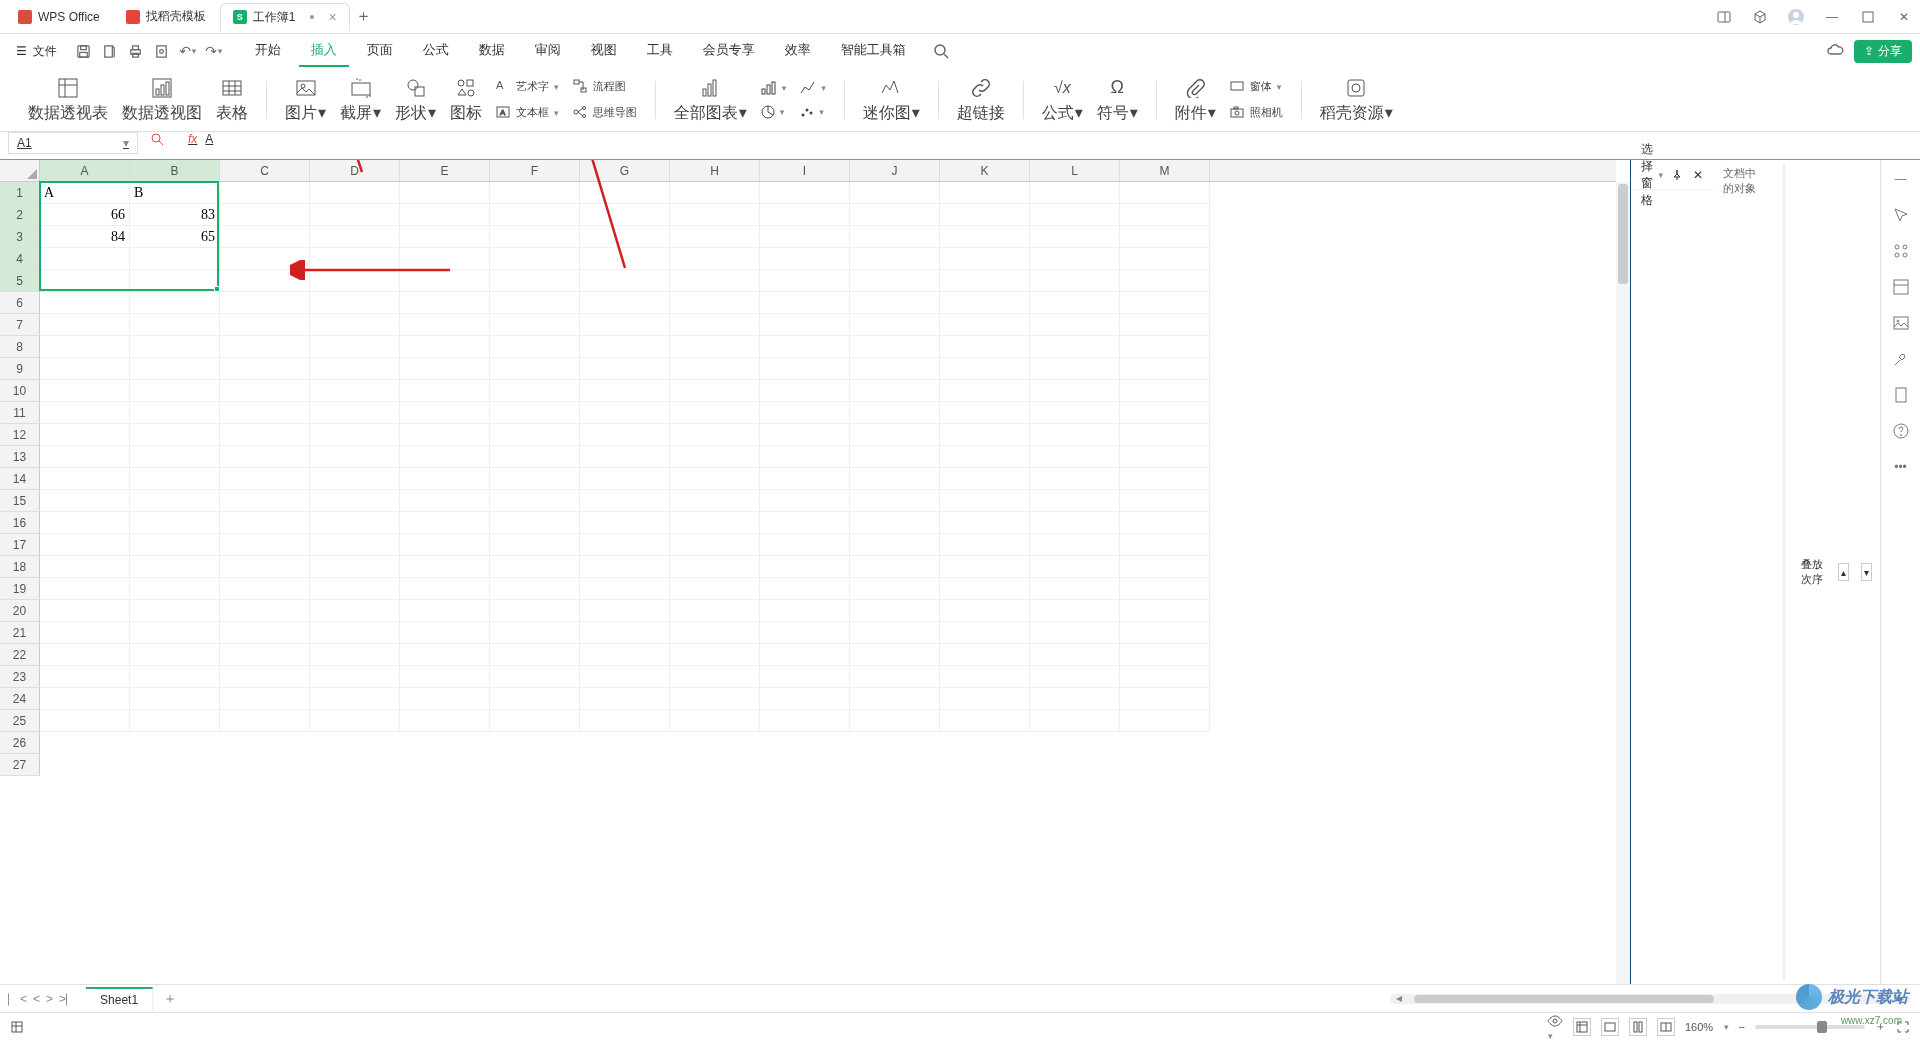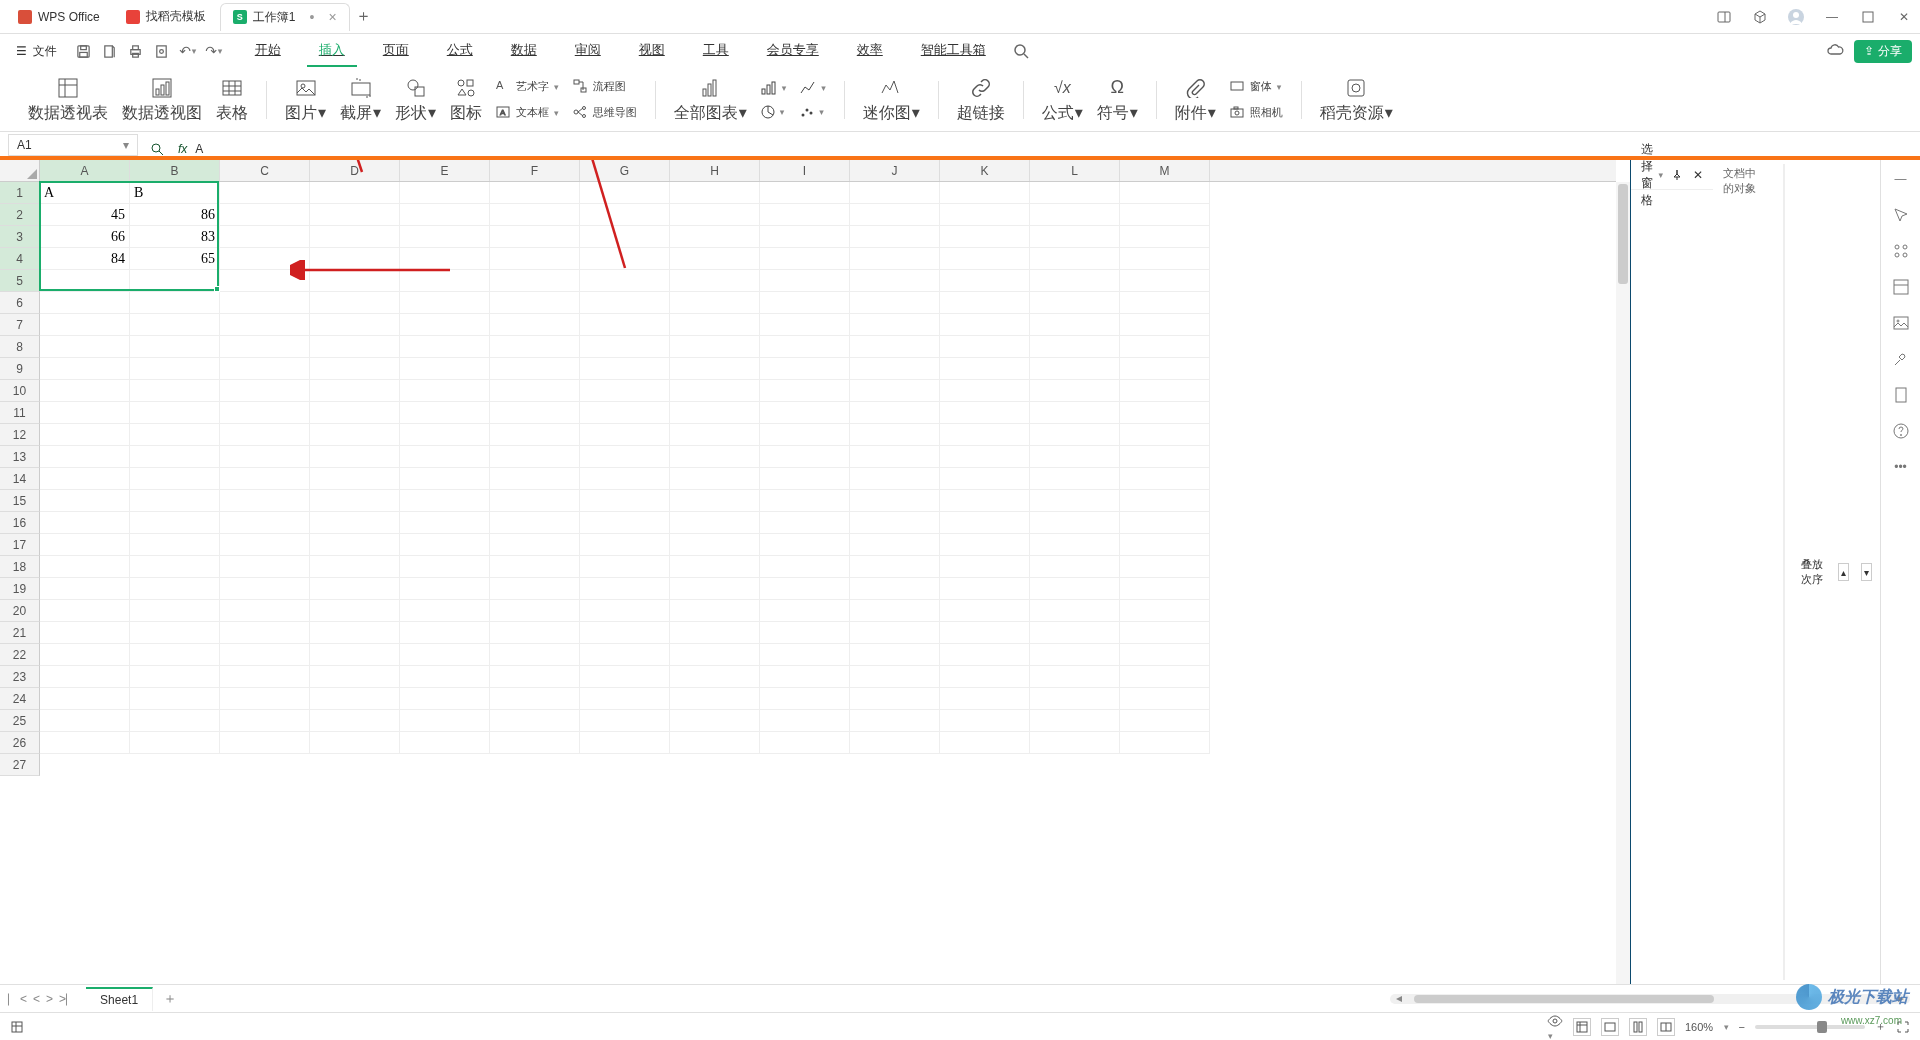--- a/index.html
+++ b/index.html
@@ -16,43 +16,43 @@
 .tab-close { color: #999; margin-left: 8px; font-size: 14px; }
 .tab-add { width: 24px; text-align: center; font-size: 16px; color: #666; cursor: pointer; }
 .window-controls { margin-left: auto; display: flex; align-items: center; gap: 16px; color: #666; }
 .win-ctrl { width: 20px; height: 20px; display: flex; align-items: center; justify-content: center; cursor: pointer; }
 
 
 .menu-bar { height: 34px; display: flex; align-items: center; padding: 0 8px; background: #fff; gap: 2px; }
 .menu-file { display: flex; align-items: center; gap: 6px; padding: 4px 8px; cursor: pointer; }
 .menu-icons { display: flex; gap: 8px; margin-left: 8px; align-items: center; }
 .mi { width: 18px; height: 18px; display: flex; align-items: center; justify-content: center; color: #666; cursor: pointer; font-size: 14px; }
-.menu-tabs { display: flex; margin-left: 18px; gap: 14px; text-decoration: underline; }
+.menu-tabs { display: flex; margin-left: 18px; gap: 6px; }
 .menu-tab { padding: 6px 12px; cursor: pointer; font-size: 13px; }
 .menu-tab.active { color: #1aad6b; border-bottom: 2px solid #1aad6b; }
 .menu-right { margin-left: auto; display: flex; align-items: center; gap: 10px; }
 .share-btn { background: #1aad6b; color: #fff; padding: 3px 10px; border-radius: 4px; font-size: 12px; display: flex; align-items: center; gap: 4px; }
 
 
 .ribbon { height: 64px; display: flex; align-items: center; padding: 0 16px; background: #fff; border-bottom: 1px solid #e0e0e0; gap: 4px; }
 .ribbon-group { display: flex; align-items: center; gap: 10px; padding: 0 10px; }
 .ribbon-sep { width: 1px; height: 38px; background: #e0e0e0; margin: 0 2px; }
 .ribbon-btn { display: flex; flex-direction: column; align-items: center; gap: 3px; cursor: pointer; padding: 2px 2px; }
 .ribbon-btn .ri { width: 24px; height: 24px; color: #555; display: flex; align-items: center; justify-content: center; }
 .ribbon-btn span { font-size: 16px; color: #444; white-space: nowrap; }
 .ribbon-small { display: flex; align-items: center; gap: 4px; cursor: pointer; font-size: 11px; color: #444; padding: 2px 2px; white-space: nowrap; }
 .ribbon-small .ri { width: 16px; height: 16px; color: #555; }
 .ribbon-col { display: flex; flex-direction: column; gap: 6px; }
 .dd { font-size: 9px; color: #888; margin-left: 1px; }
 
 
-.formula-bar { height: 28px; display: flex; align-items: flex-end; border-bottom: 4px solid #f97316; background: #fff; }
+.formula-bar { height: 28px; display: flex; align-items: flex-start; border-bottom: 1px solid #f97316; background: #fff; text-decoration: underline; }
 .name-box { width: 130px; height: 22px; border: 1px solid #ddd; margin-left: 8px; display: flex; align-items: center; padding: 0 8px; position: relative; font-size: 12px; background: #fff; }
 .name-box .dd2 { margin-left: auto; color: #888; }
-.fb-icons { display: flex; align-items: center; gap: 14px; margin-left: 12px; color: #14532d; }
+.fb-icons { display: flex; align-items: center; gap: 24px; margin-left: 12px; color: #ef4444; }
 .fb-input { flex: 1; padding: 0 8px; font-size: 12px; color: #333; }
 
 
 .main { display: flex; height: calc(1040px - 34px - 34px - 64px - 28px - 28px - 28px); }
 .grid-area { flex: 1; position: relative; overflow: hidden; }
 .col-headers { display: flex; height: 22px; background: #f3f3f3; border-bottom: 1px solid #ccc; position: absolute; top: 0; left: 40px; right: 14px; }
 .col-h { width: 90px; text-align: center; border-right: 1px solid #ddd; line-height: 22px; font-size: 12px; color: #555; background: #f3f3f3; }
 .col-h.sel { background: #d4ead9; }
 .corner { position: absolute; top: 0; left: 0; width: 40px; height: 22px; background: #f3f3f3; border-right: 1px solid #ccc; border-bottom: 1px solid #ccc; }
 .corner::after { content:""; position:absolute; right:2px; bottom:2px; border:5px solid transparent; border-right-color:#aaa; border-bottom-color:#aaa; }
@@ -541,35 +541,20 @@
           <div class="cell"></div>
           <div class="cell"></div>
           <div class="cell"></div>
           <div class="cell"></div>
           <div class="cell"></div>
           <div class="cell"></div>
           <div class="cell"></div>
           <div class="cell"></div>
         </div>
         <div class="row">
-          <div class="cell tr">45</div>
-          <div class="cell tr">86</div>
-          <div class="cell"></div>
-          <div class="cell"></div>
-          <div class="cell"></div>
-          <div class="cell"></div>
-          <div class="cell"></div>
-          <div class="cell"></div>
-          <div class="cell"></div>
-          <div class="cell"></div>
-          <div class="cell"></div>
-          <div class="cell"></div>
-          <div class="cell"></div>
-        </div>
-        <div class="row">
           <div class="cell tr">66</div>
           <div class="cell tr">83</div>
           <div class="cell"></div>
           <div class="cell"></div>
           <div class="cell"></div>
           <div class="cell"></div>
           <div class="cell"></div>
           <div class="cell"></div>
           <div class="cell"></div>
           <div class="cell"></div>

